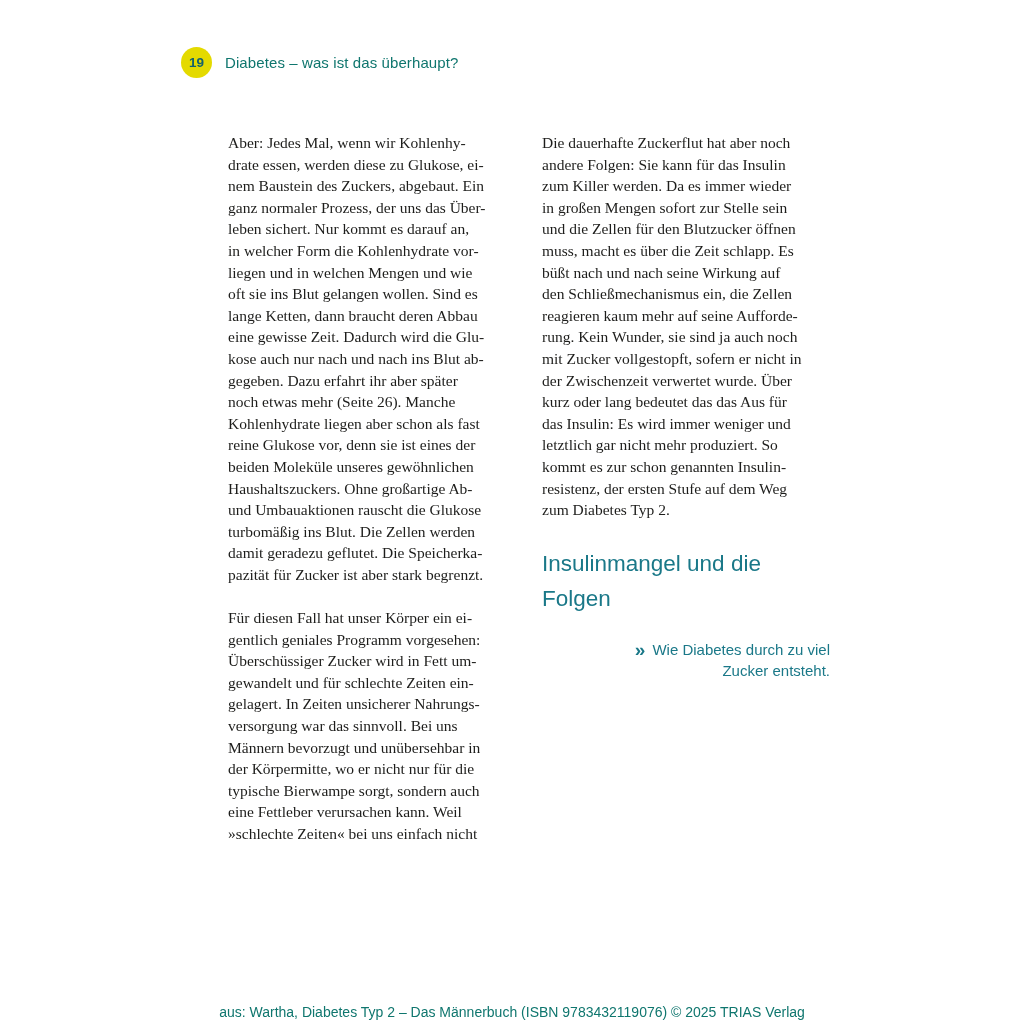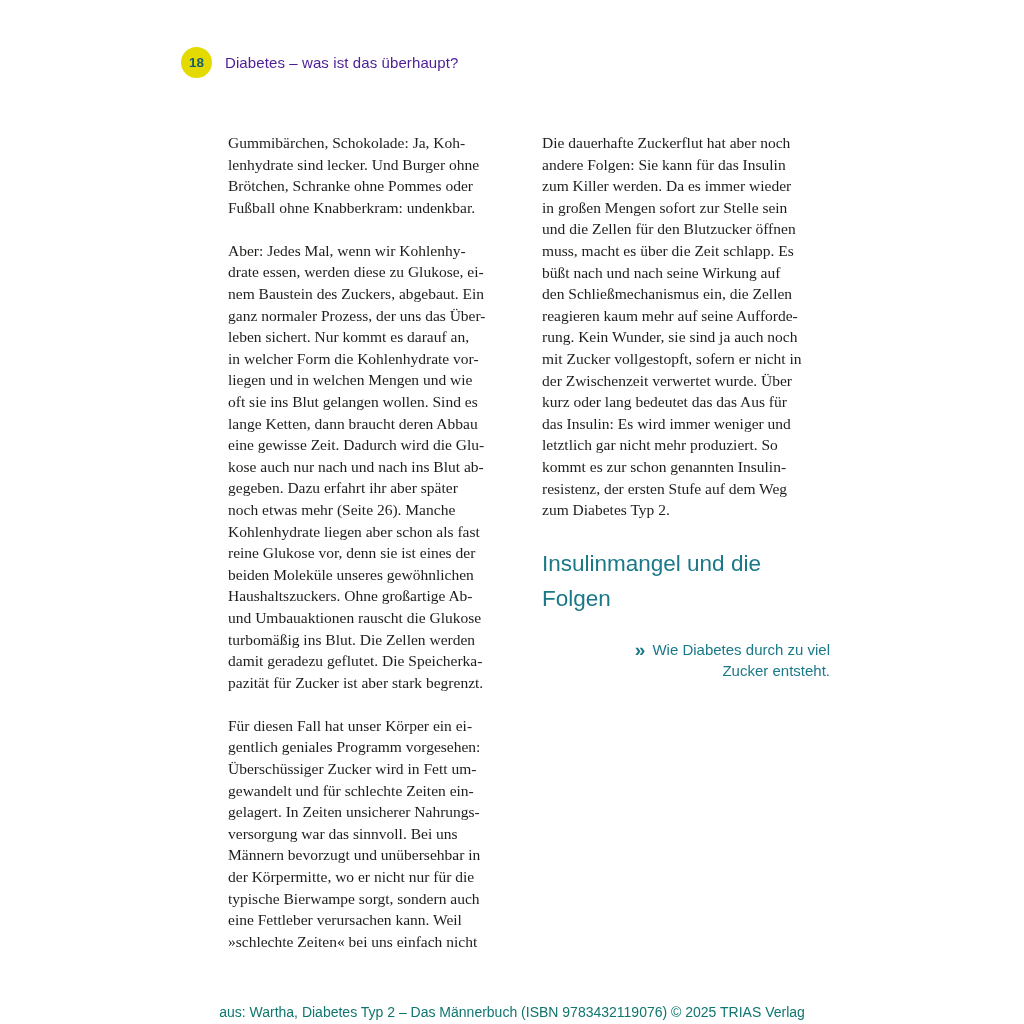--- a/index.html
+++ b/index.html
@@ -25,21 +25,21 @@
   .page-number-badge {
     width: 31px; height: 31px;
     border-radius: 50%;
     background: #e4da00;
     color: #14616d;
     font-weight: bold; font-size: 13.5px;
     display: flex; align-items: center; justify-content: center;
     font-family: "Liberation Sans", sans-serif;
   }
   .chapter-title {
-    color: #4c1d95;
+    color: #0f766e;
     font-size: 15px;
     letter-spacing: 0.1px;
   }
 
   
   .columns {
     position: absolute;
     top: 132px; left: 228px;
     width: 602px;
     display: flex; gap: 26px;
@@ -94,31 +94,27 @@
     font-size: 14px;
     color: #0f766e;
   }
 </style>
 </head>
 <body>
 
 <div class="page">
 
   <header class="page-header">
-    <div class="page-number-badge">18</div>
+    <div class="page-number-badge">19</div>
     <div class="chapter-title">Diabetes – was ist das überhaupt?</div>
   </header>
 
   <main class="columns">
 
     <div class="col">
-      <p class="body-par">Gummibärchen, Schokolade: Ja, Koh-
-lenhydrate sind lecker. Und Burger ohne
-Brötchen, Schranke ohne Pommes oder
-Fußball ohne Knabberkram: undenkbar.</p>
       <p class="body-par">Aber: Jedes Mal, wenn wir Kohlenhy-
 drate essen, werden diese zu Glukose, ei-
 nem Baustein des Zuckers, abgebaut. Ein
 ganz normaler Prozess, der uns das Über-
 leben sichert. Nur kommt es darauf an,
 in welcher Form die Kohlenhydrate vor-
 liegen und in welchen Mengen und wie
 oft sie ins Blut gelangen wollen. Sind es
 lange Ketten, dann braucht deren Abbau
 eine gewisse Zeit. Dadurch wird die Glu-

